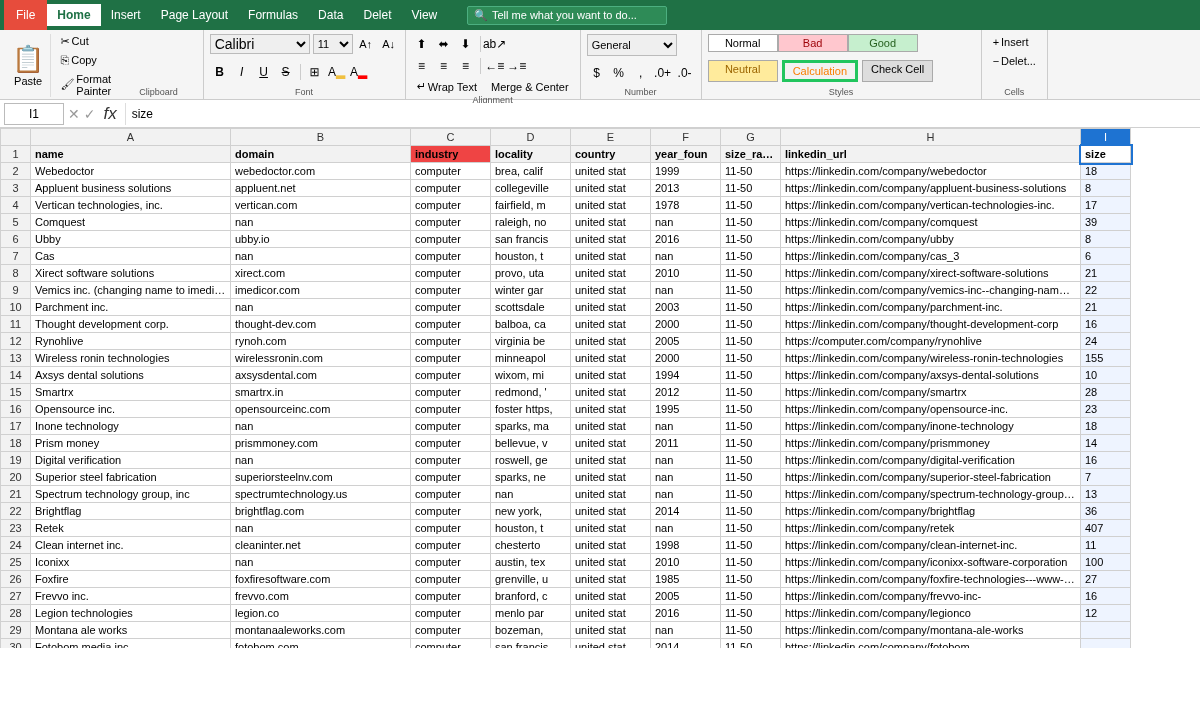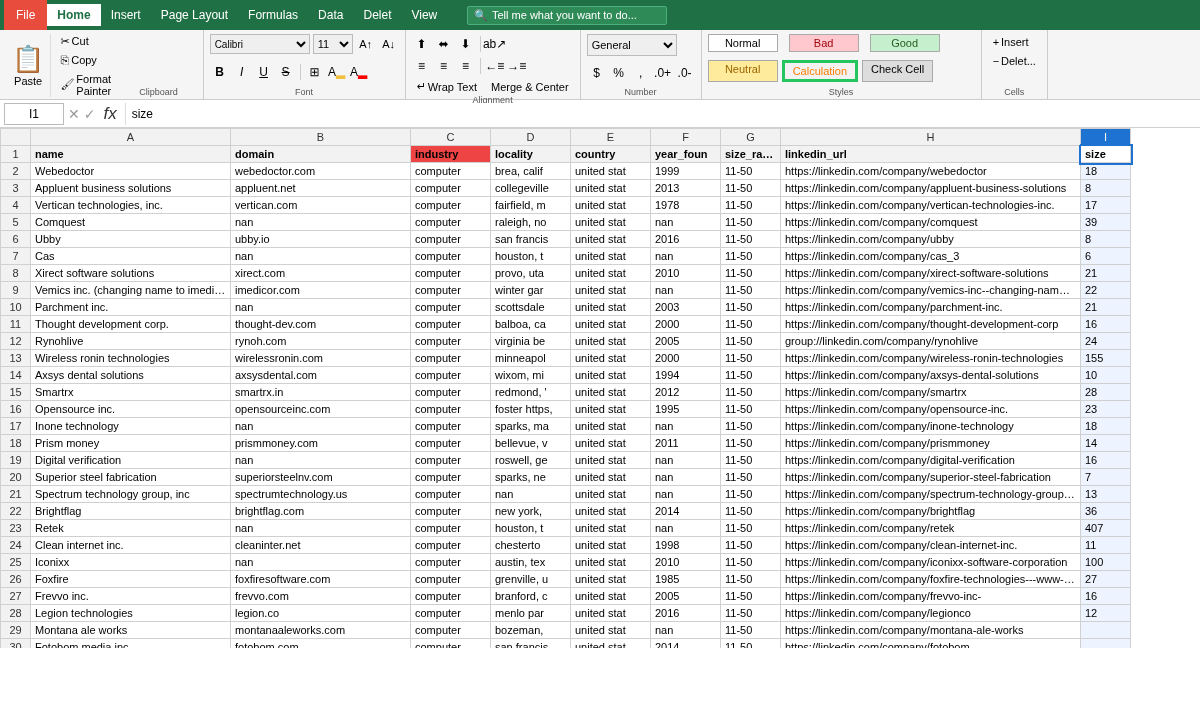--- a/index.html
+++ b/index.html
@@ -38,21 +38,21 @@
       border-radius: 2px;
       padding: 2px 6px;
       color: #fff;
       font-size: 11px;
       width: 200px;
     }
     .menu-search span { margin-right: 4px; }
     .font-select {
       width: 100px;
       height: 20px;
-      font-size: 10px;
+      font-size: 14px;
       border: 1px solid #bbb;
     }
     .font-size-select {
       width: 40px;
       height: 20px;
       font-size: 11px;
       border: 1px solid #bbb;
     }
     .fmt-btn {
       width: 20px;
@@ -291,21 +291,21 @@
       <span class="fmt-btn">$</span>
       <span class="fmt-btn">%</span>
       <span class="fmt-btn">,</span>
       <span class="fmt-btn">.0+</span>
       <span class="fmt-btn">.0-</span>
     </div>
     <div class="ribbon-section-label">Number</div>
   </div>
 
   <div class="ribbon-section" style="min-width:280px;">
-    <div style="display:flex;gap:11px;margin-bottom:3px;">
+    <div style="display:flex;gap:0;margin-bottom:3px;">
       <span class="style-cell style-normal">Normal</span>
       <span class="style-cell style-bad">Bad</span>
       <span class="style-cell style-good">Good</span>
     </div>
     <div style="display:flex;gap:4px;">
       <span class="style-cell style-neutral">Neutral</span>
       <span class="style-cell style-calculation">Calculation</span>
       <span class="style-cell style-check">Check Cell</span>
     </div>
     <div class="ribbon-section-label">Styles</div>
@@ -489,21 +489,21 @@
         </tr>
         <tr>
           <td class="row-header">12</td>
           <td class="cell col-a" title="Rynohlive">Rynohlive</td>
           <td class="cell col-b" title="rynoh.com">rynoh.com</td>
           <td class="cell col-c" title="computer">computer</td>
           <td class="cell col-d" title="virginia be">virginia be</td>
           <td class="cell col-e" title="united stat">united stat</td>
           <td class="cell col-f" title="2005">2005</td>
           <td class="cell col-g" title="11-50">11-50</td>
-          <td class="cell col-h" title="https://linkedin.com/company/rynohlive">group://linkedin.com/company/rynohlive</td>
+          <td class="cell col-h" title="https://linkedin.com/company/rynohlive">https://computer.com/company/rynohlive</td>
           <td class="cell col-i" title="24" style="background: rgb(238, 244, 255);">24</td>
         </tr>
         <tr>
           <td class="row-header">13</td>
           <td class="cell col-a" title="Wireless ronin technologies">Wireless ronin technologies</td>
           <td class="cell col-b" title="wirelessronin.com">wirelessronin.com</td>
           <td class="cell col-c" title="computer">computer</td>
           <td class="cell col-d" title="minneapol">minneapol</td>
           <td class="cell col-e" title="united stat">united stat</td>
           <td class="cell col-f" title="2000">2000</td>

